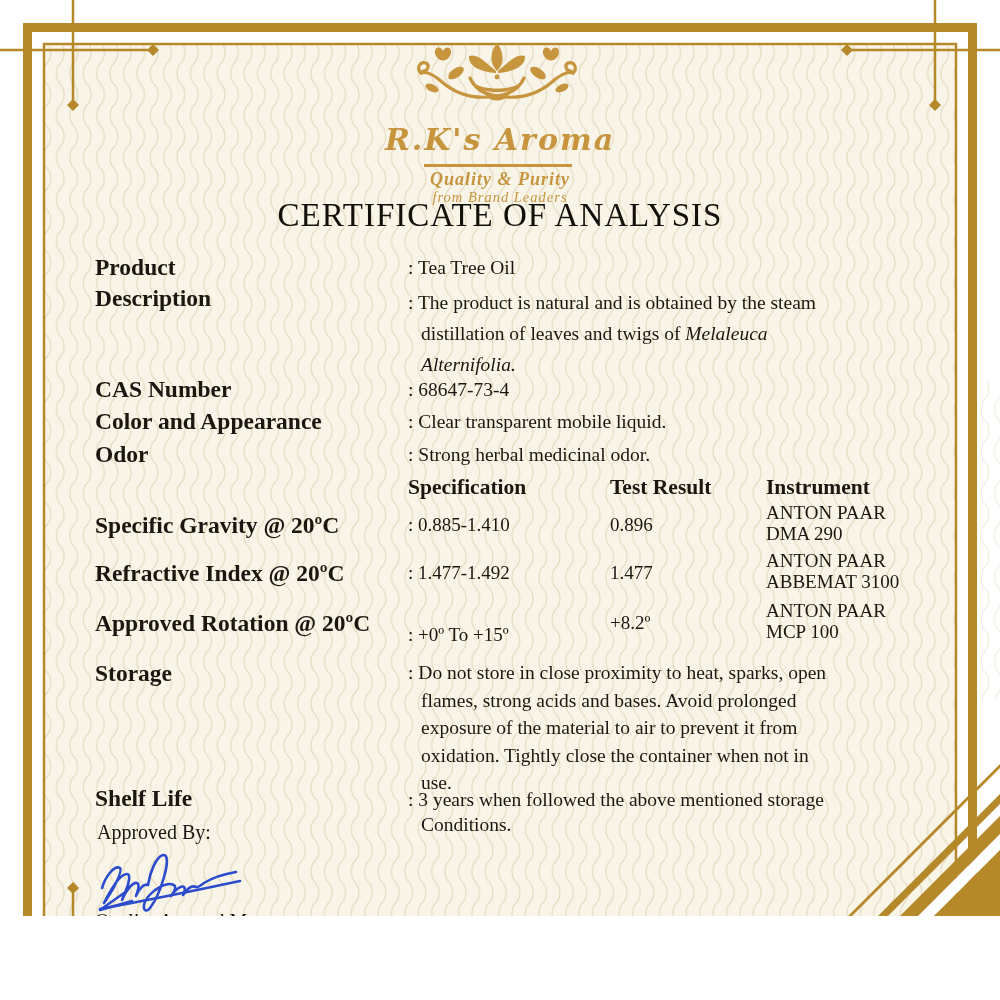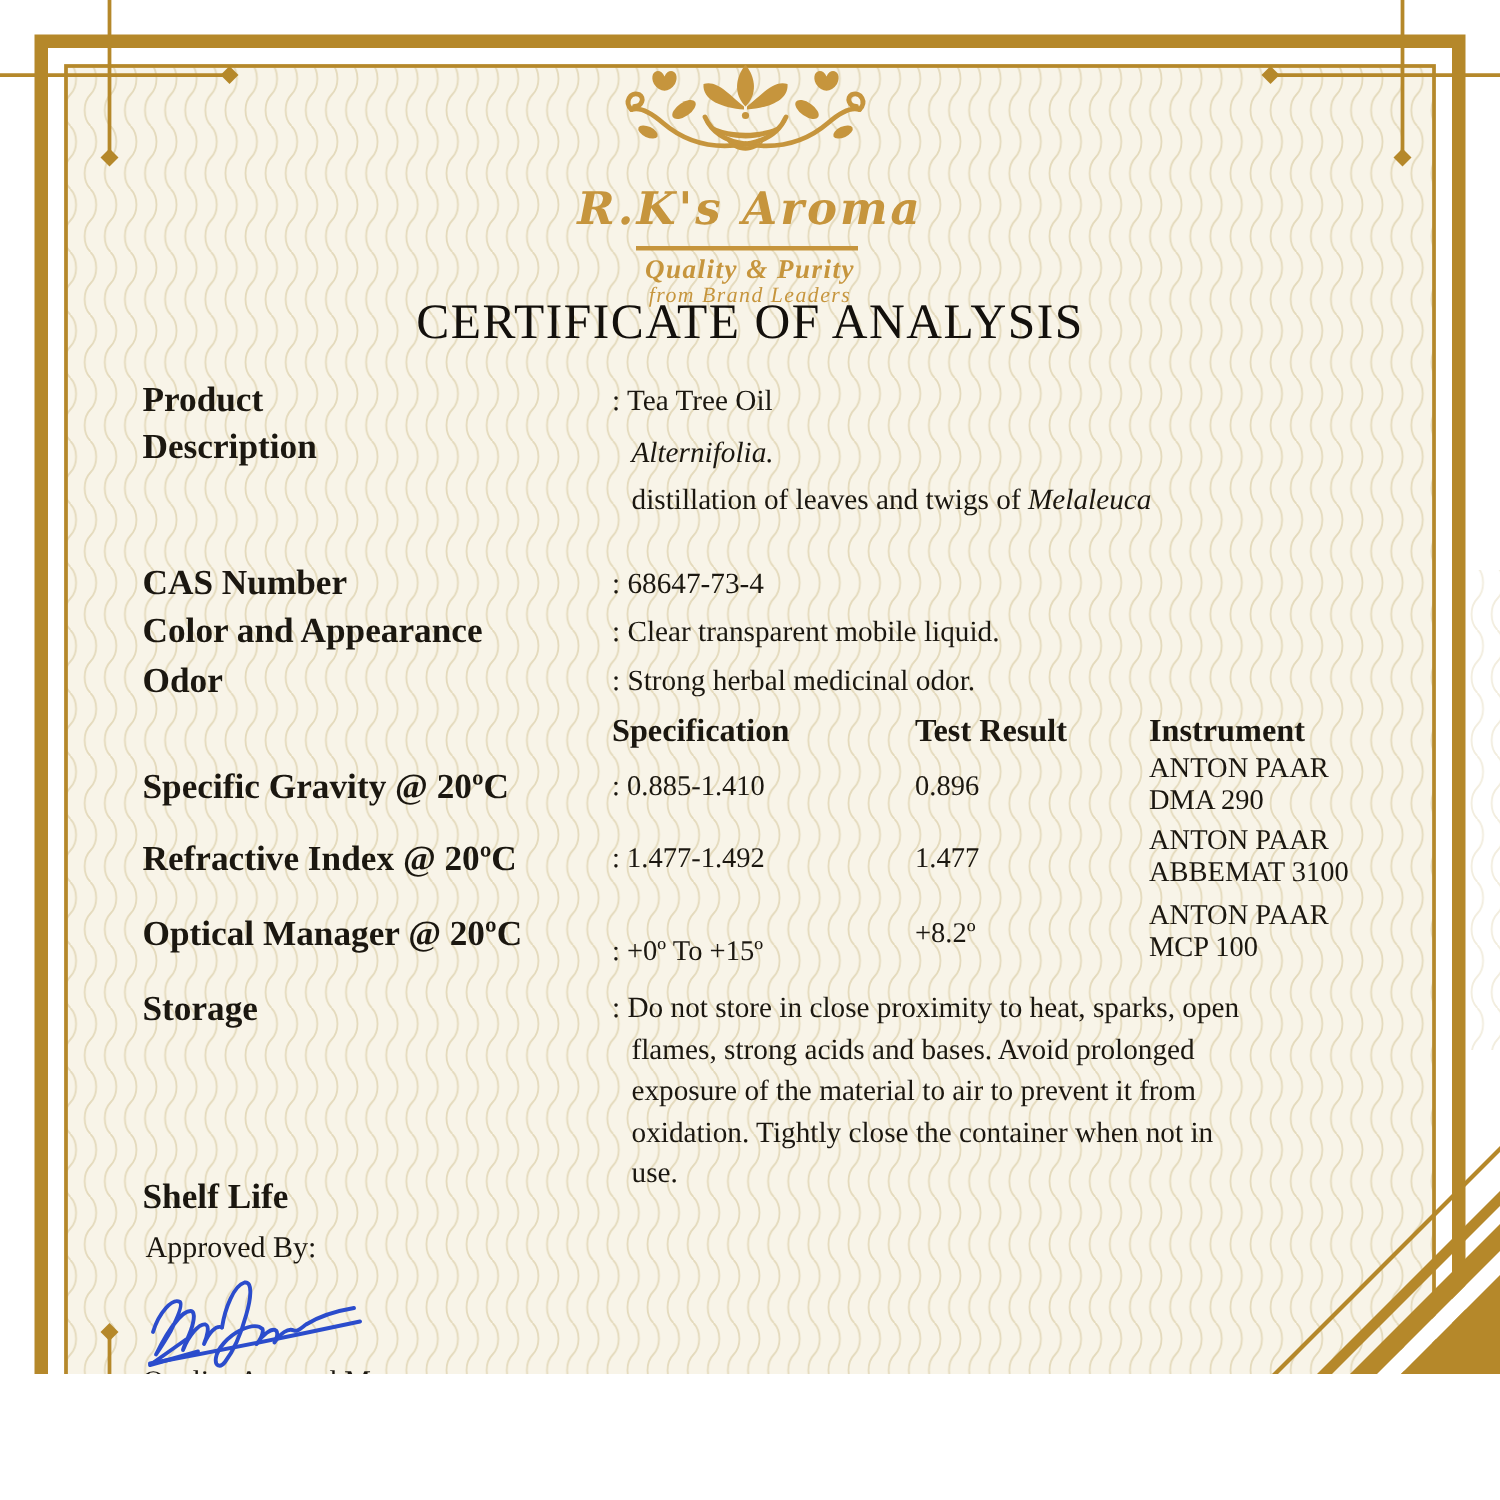--- a/index.html
+++ b/index.html
@@ -108,22 +108,23 @@
     <div class="abs tagline1" style="top:169px;">Quality &amp; Purity</div>
     <div class="abs tagline2" style="top:189px;">from Brand Leaders</div>
 
     <div class="abs doc-title" style="top:197px;">CERTIFICATE OF ANALYSIS</div>
 
     <div class="abs lbl" style="top:254px;">Product</div>
     <div class="abs val" style="top:257px;">: Tea Tree Oil</div>
 
     <div class="abs lbl" style="top:285px;">Description</div>
     <div class="abs val mlines" style="top:287px;">
+      <div>: The product is natural and is obtained by the steam</div>
+      <div class="cont"><span>distillation of leaves and twigs of </span><span class="ital">Melaleuca</span></div>
       <div class="cont ital">Alternifolia.</div>
-      <div class="cont"><span>distillation of leaves and twigs of </span><span class="ital">Melaleuca</span></div>
     </div>
 
     <div class="abs lbl" style="top:376px;">CAS Number</div>
     <div class="abs val" style="top:379px;">: 68647-73-4</div>
 
     <div class="abs lbl" style="top:408px;">Color and Appearance</div>
     <div class="abs val" style="top:411px;">: Clear transparent mobile liquid.</div>
 
     <div class="abs lbl" style="top:441px;">Odor</div>
     <div class="abs val" style="top:444px;">: Strong herbal medicinal odor.</div>
@@ -141,38 +142,42 @@
     </div>
 
     <div class="abs lbl" style="top:560px;">Refractive Index @ 20ºC</div>
     <div class="abs spec" style="top:562px;">: 1.477-1.492</div>
     <div class="abs res" style="top:562px;">1.477</div>
     <div class="abs instr" style="top:551px;">
       <div>ANTON PAAR</div>
       <div>ABBEMAT 3100</div>
     </div>
 
-    <div class="abs lbl" style="top:610px;">Optical Manager @ 20ºC</div>
+    <div class="abs lbl" style="top:610px;">Approved Rotation @ 20ºC</div>
     <div class="abs spec" style="top:612px;margin-top:12px;">: +0º To +15º</div>
     <div class="abs res" style="top:612px;">+8.2º</div>
     <div class="abs instr" style="top:601px;">
       <div>ANTON PAAR</div>
       <div>MCP 100</div>
     </div>
 
     <div class="abs lbl" style="top:660px;">Storage</div>
     <div class="abs val storlines" style="top:659px;">
       <div>: Do not store in close proximity to heat, sparks, open</div>
       <div class="cont">flames, strong acids and bases. Avoid prolonged</div>
       <div class="cont">exposure of the material to air to prevent it from</div>
       <div class="cont">oxidation. Tightly close the container when not in</div>
       <div class="cont">use.</div>
     </div>
 
     <div class="abs lbl" style="top:785px;">Shelf Life</div>
+    <div class="abs val shelflines" style="top:787px;">
+      <div>: 3 years when followed the above mentioned storage</div>
+      <div class="cont">Conditions.</div>
+    </div>
 
     <div class="abs plain" style="left:97px; top:821px;">Approved By:</div>
 
     <svg class="abs" style="left:88px; top:842px;" width="210" height="72" viewBox="0 0 210 72" aria-hidden="true">
       <g fill="none" stroke="#2b4ccc" stroke-width="2.6" stroke-linecap="round" stroke-linejoin="round">
         <path d="M14 46 C18 33 27 23 32 26 C34 28 30 37 26 45 C22 52 18 58 16 61 C24 45 33 32 39 32 C43 32 41 41 38 48 C36 53 34 57 34 58 C38 48 45 40 49 41 C52 42 50 49 48 54 C51 47 56 41 60 43"></path>
         <path d="M60 43 C62 30 68 15 75 13 C81 12 79 25 76 35 C73 46 68 58 62 66 C59 70 55 69 56 63 C57 57 64 49 72 45 C78 42 84 41 87 44 C88 47 85 52 83 54 C87 48 93 43 96 45 C98 47 96 51 95 53 C99 47 104 43 108 45 C110 46 112 44 116 41 C124 36 136 32 148 30"></path>
         <path d="M36 51 L12 68 L44 59"></path>
         <path d="M12 67 C55 59 105 49 152 39"></path>
       </g>

